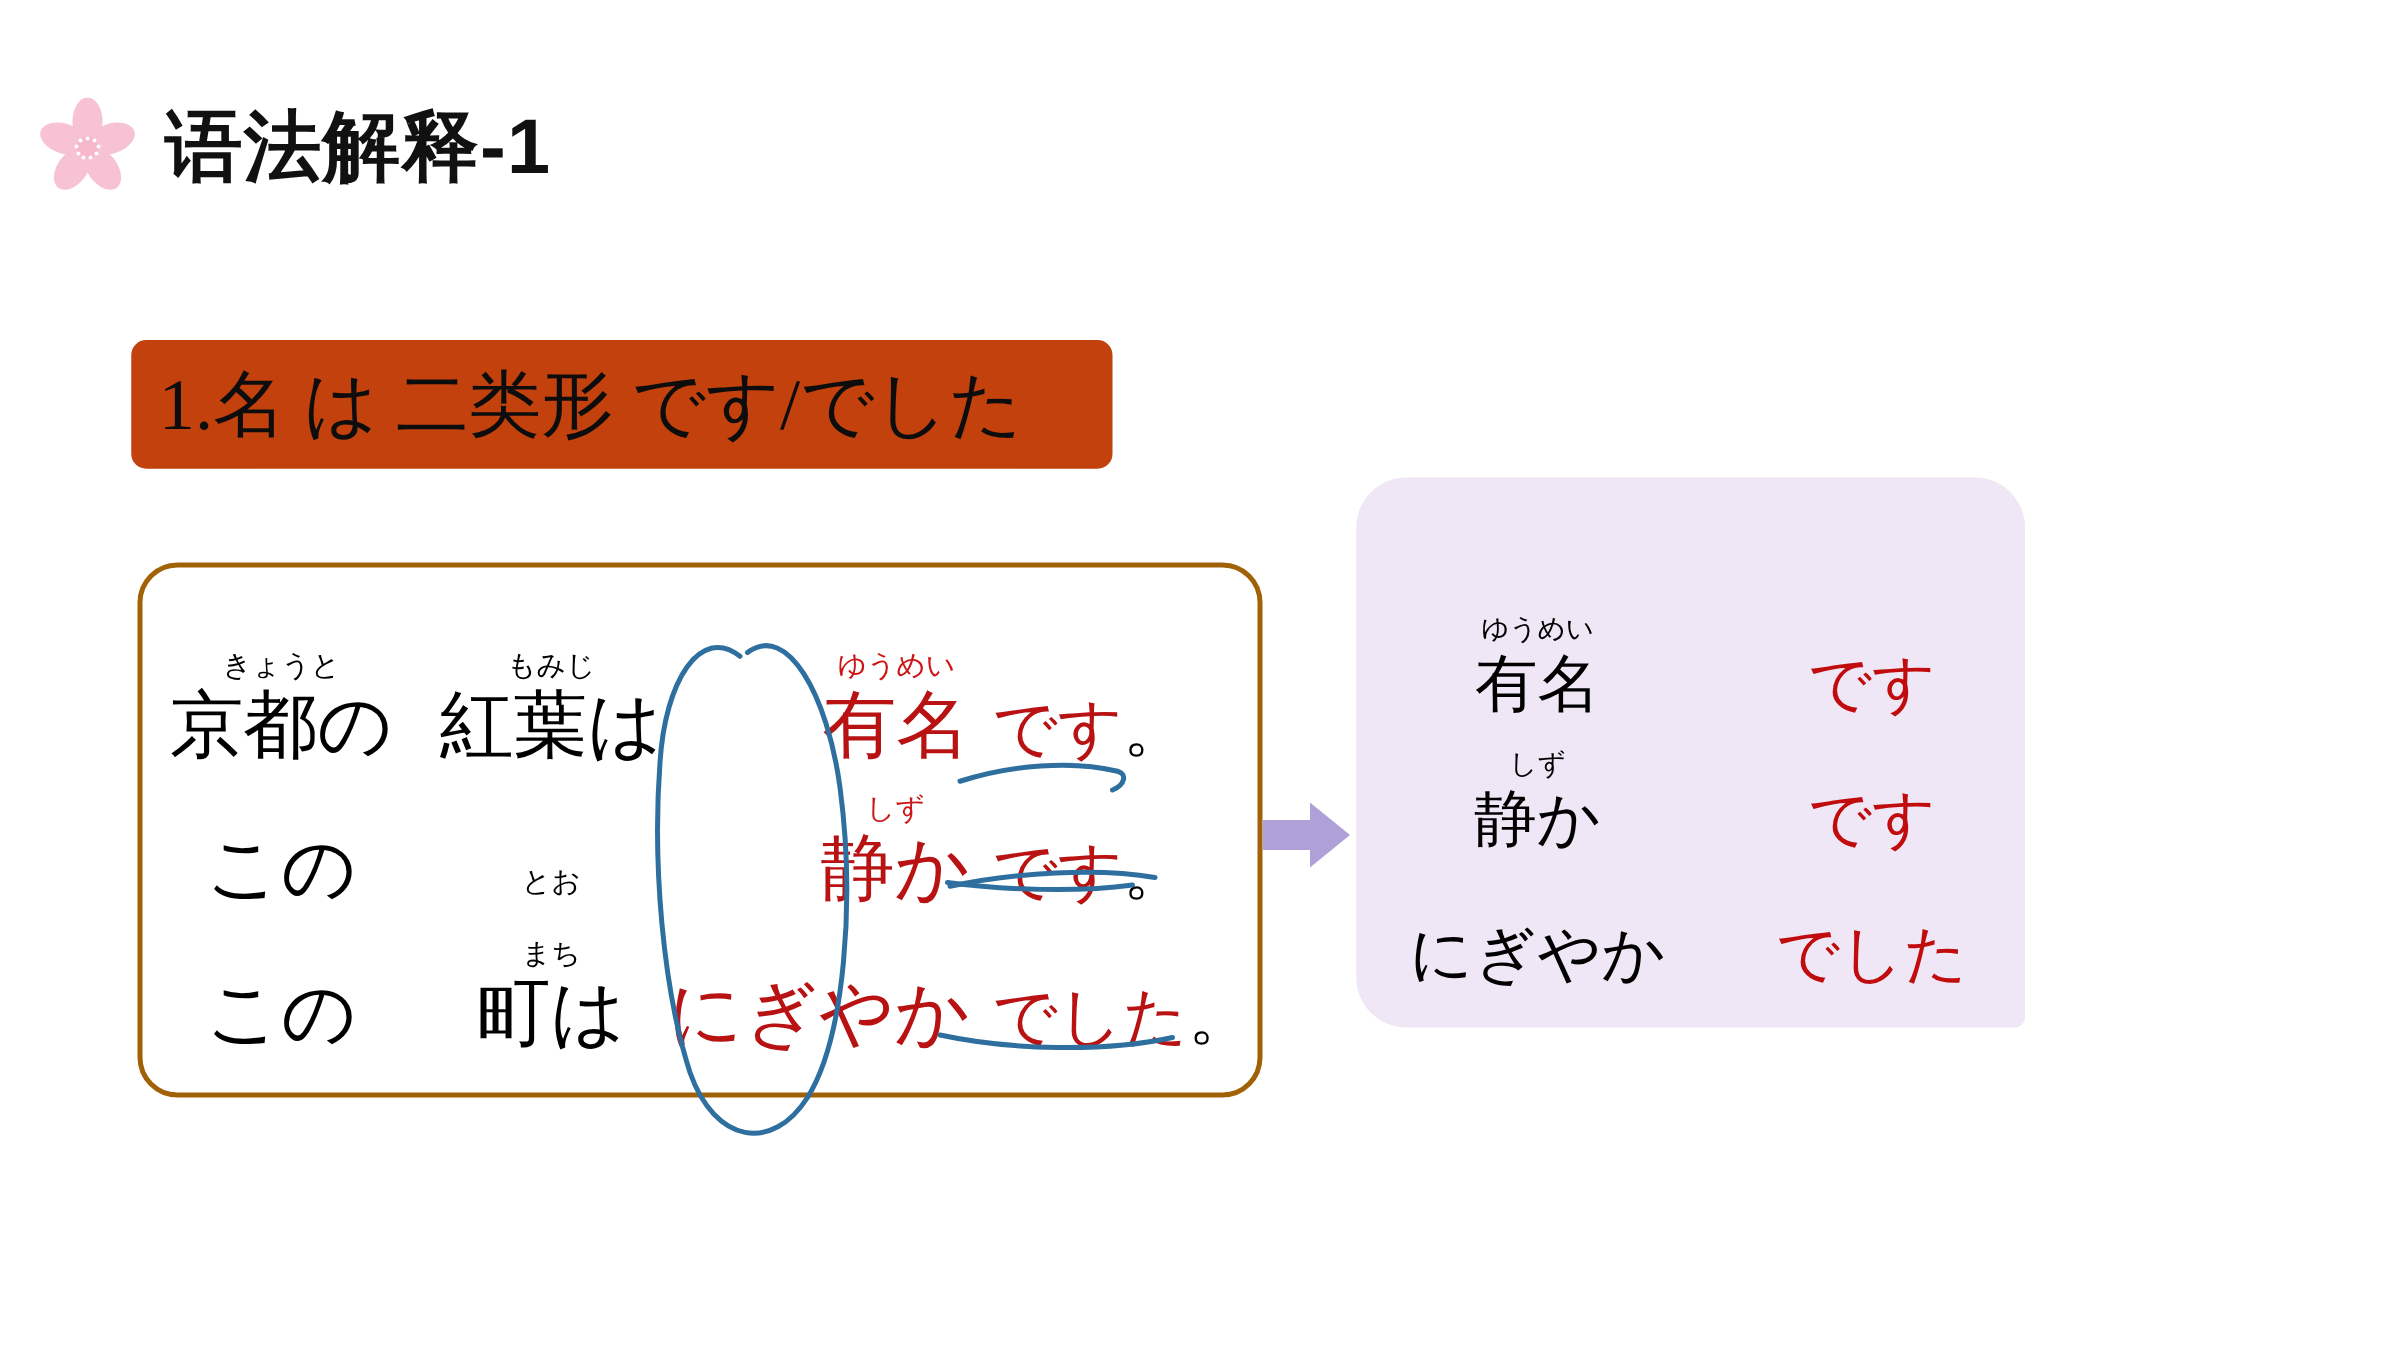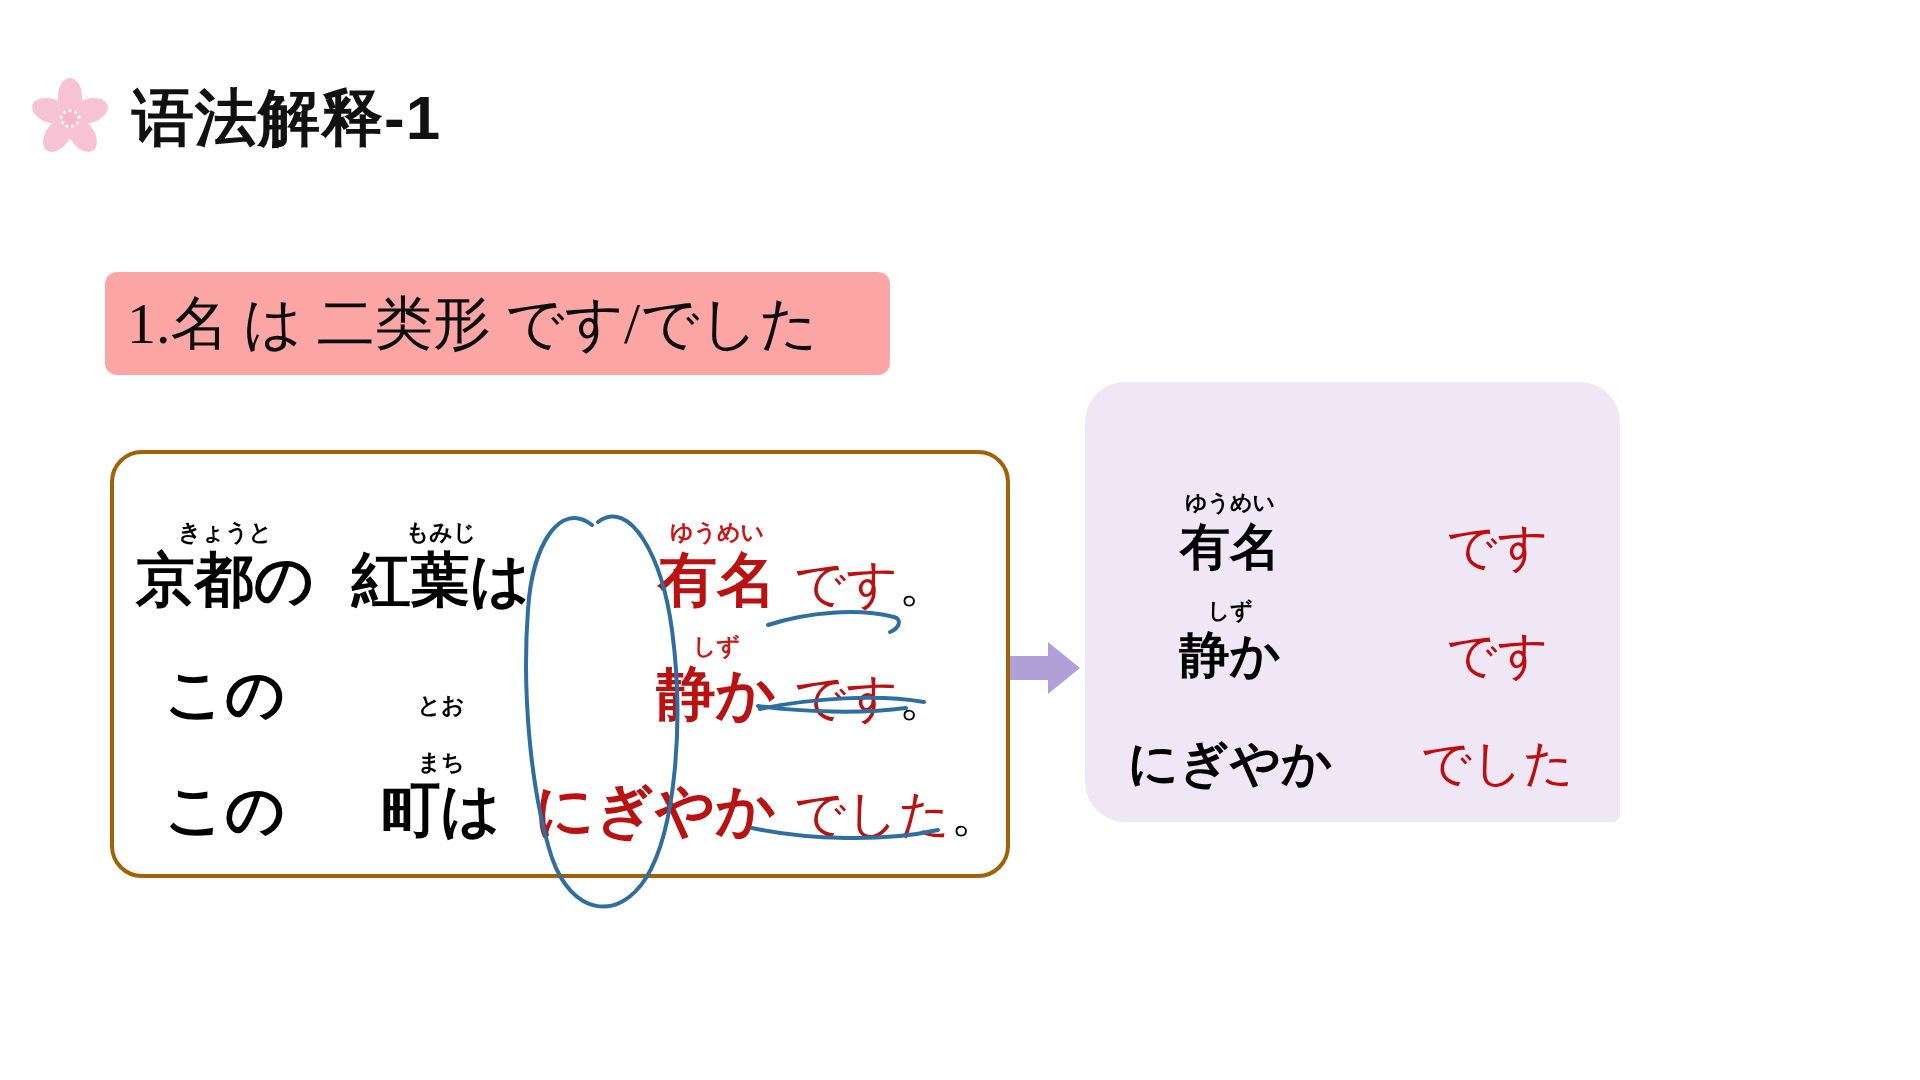--- a/index.html
+++ b/index.html
@@ -40,21 +40,21 @@
     white-space: nowrap;
   }
 
   
   .grammar-banner {
     position: absolute;
     left: 105px;
     top: 272px;
     width: 785px;
     height: 103px;
-    background: #fca5a5;
+    background: #c2410c;
     border-radius: 12px;
     display: flex;
     align-items: center;
     box-sizing: border-box;
     padding: 0 22px;
   }
   .grammar-banner-text {
     font-family: "Liberation Serif", "DejaVu Serif", serif;
     font-size: 58px;
     color: #0d0d0d;
@@ -105,21 +105,20 @@
   .c-topic { width: 210px; }
   .c-adj   { width: 230px; justify-content: flex-end; }
   .c-cop   { width: 230px; justify-content: flex-start; padding-left: 18px; }
 
   .ruby-wrap {
     position: relative;
     display: inline-block;
     text-align: left;
     line-height: 1;
     padding-top: 30px;
-    font-weight: bold;
   }
   .ruby-top {
     position: absolute;
     top: 0;
     left: 50%;
     transform: translateX(-50%);
     font-size: 23px;
     line-height: 1;
     white-space: nowrap;
     font-family: "Liberation Sans", "DejaVu Sans", sans-serif;

